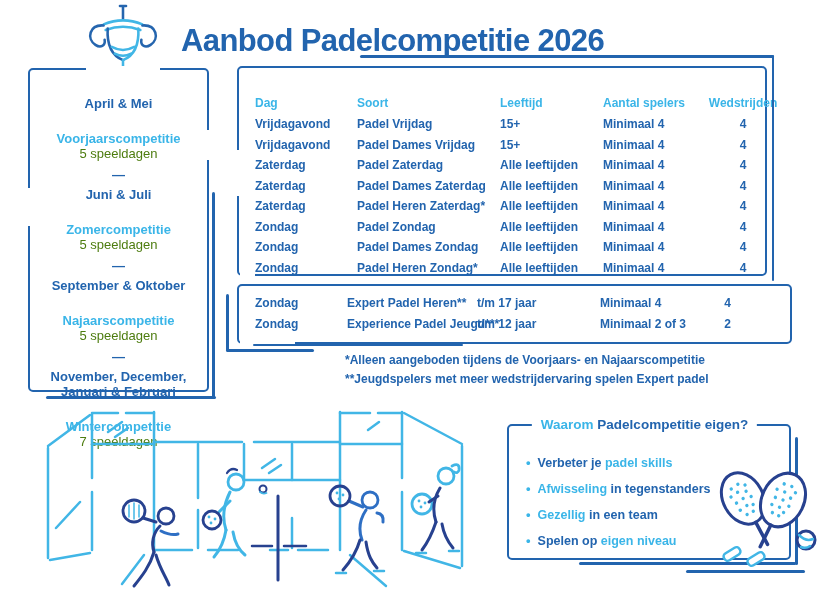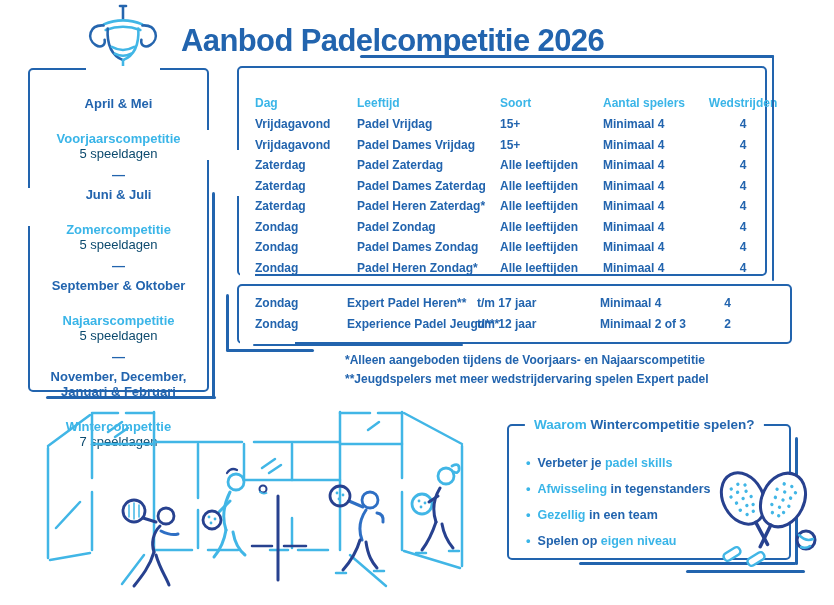--- a/index.html
+++ b/index.html
@@ -23,21 +23,21 @@
   .line{position:absolute;background:#2264ae;border-radius:2px;}
   .line.h{height:2.5px;}
   .line.v{width:2.5px;}
   .gap{position:absolute;background:#fff;}
 
   
   .seasons{left:28px;top:68px;width:177px;height:320px;text-align:center;}
   .seasons-inner{padding-top:26px;}
   .season-months{font-size:13px;line-height:15px;font-weight:700;color:#2264ae;}
   .season-name{font-size:13px;line-height:15px;font-weight:700;color:#3ab5e8;margin-top:20px;}
-  .season-days{font-size:13px;line-height:16px;font-weight:400;color:#0c4a6e;}
+  .season-days{font-size:13px;line-height:16px;font-weight:400;color:#4d7c0f;}
   .season-sep{font-size:13px;line-height:13px;font-weight:700;color:#2264ae;margin:6px 0;}
 
   
   .main-table{left:237px;top:66px;width:526px;height:206px;}
   .youth-table{left:237px;top:284px;width:551px;height:56px;}
   .tbl{display:grid;align-content:start;padding:24px 0 0 16px;}
   .main-table .tbl{grid-template-columns:102px 143px 103px 102px 76px;}
   .youth-table .tbl{grid-template-columns:92px 130px 123px 100px 55px;padding-top:7px;}
   .th{font-size:12px;font-weight:700;color:#3ab5e8;line-height:22px;}
   .td{font-size:12px;font-weight:600;color:#2264ae;line-height:20.5px;white-space:nowrap;}
@@ -120,22 +120,22 @@
   </div>
 
   <div class="line v" style="left:212px;top:192px;height:206px;"></div>
   <div class="line h" style="left:46px;top:396px;width:170px;"></div>
 
   <div class="sketchbox main-table">
     <div class="gap" style="left:-4px;top:82px;width:6px;height:46px;"></div>
     <div class="gap" style="left:1px;bottom:-4px;width:15px;height:6px;"></div>
     <div class="tbl">
       <div class="th">Dag</div>
+      <div class="th">Soort</div>
       <div class="th">Leeftijd</div>
-      <div class="th">Soort</div>
       <div class="th">Aantal spelers</div>
       <div class="th num">Wedstrijden</div>
 
       <div class="td">Vrijdagavond</div>
       <div class="td">Padel Vrijdag</div>
       <div class="td">15+</div>
       <div class="td">Minimaal 4</div>
       <div class="td num">4</div>
 
       <div class="td">Vrijdagavond</div>
@@ -313,21 +313,21 @@
       <path d="M410,88 C404,98 402,110 406,122"></path>
       <path d="M408,96 L399,102"></path>
       <path d="M406,122 C402,134 398,142 392,150"></path>
       <path d="M412,124 C414,136 418,142 423,148"></path>
     </g>
     <path d="M386,153 h10 M419,151 h10" stroke="#41b6e6" stroke-width="2.5"></path>
   </svg>
 
   <div class="sketchbox whybox">
     <div class="why-title">
-      <span class="c-sky">Waarom</span><span class="c-blue"> Wintercompetitie spelen?</span>
+      <span class="c-sky">Waarom</span><span class="c-blue"> Padelcompetitie eigen?</span>
     </div>
     <ul class="why-list">
       <li>
         <span class="bullet">•</span><span>Verbeter je </span><span class="hl">padel skills</span><span></span>
       </li>
       <li>
         <span class="bullet">•</span><span></span><span class="hl">Afwisseling</span><span> in tegenstanders</span>
       </li>
       <li>
         <span class="bullet">•</span><span></span><span class="hl">Gezellig</span><span> in een team</span>

